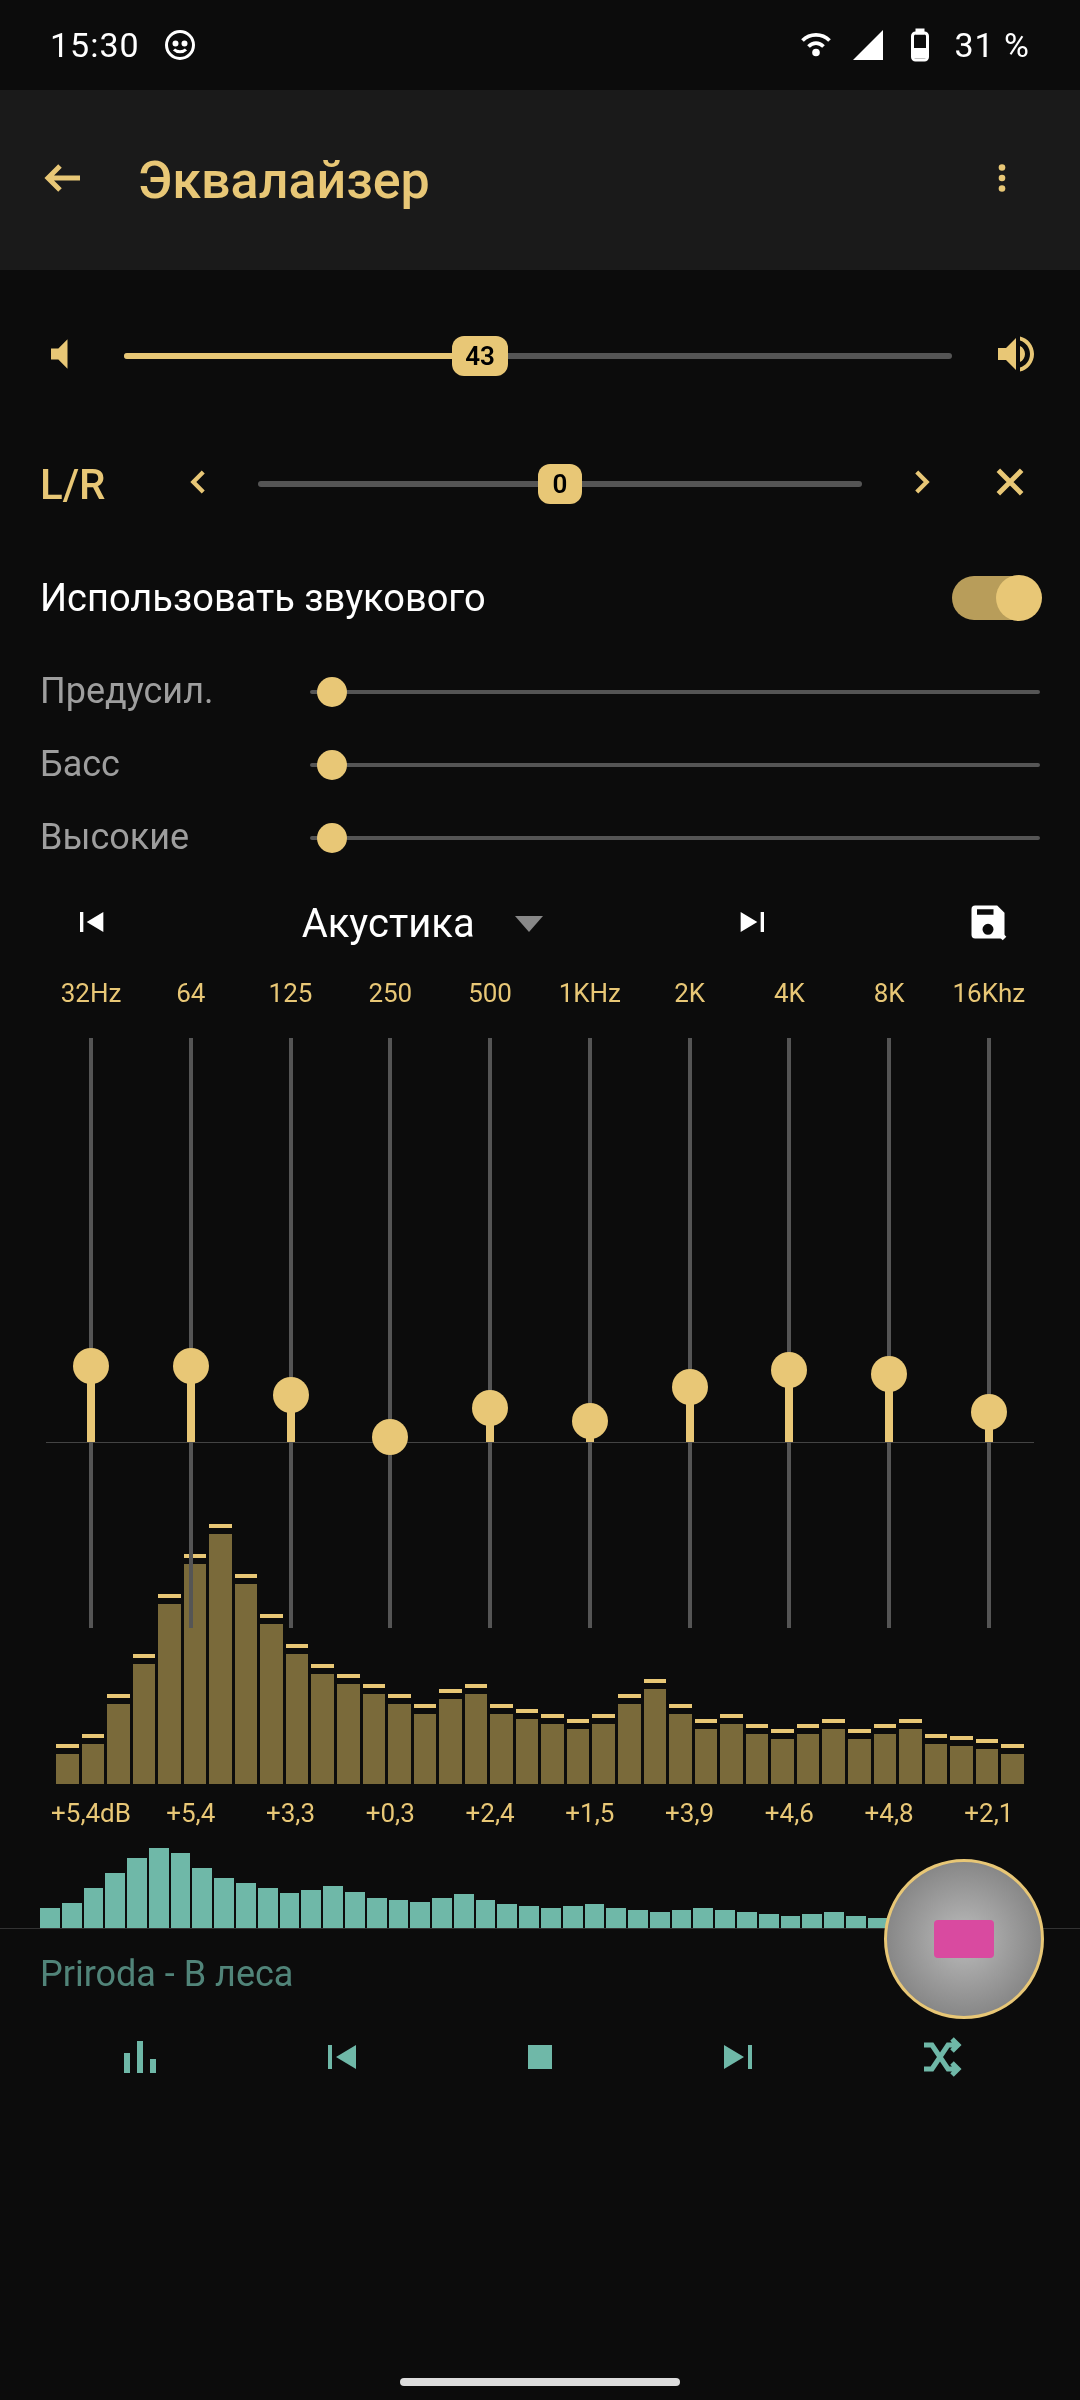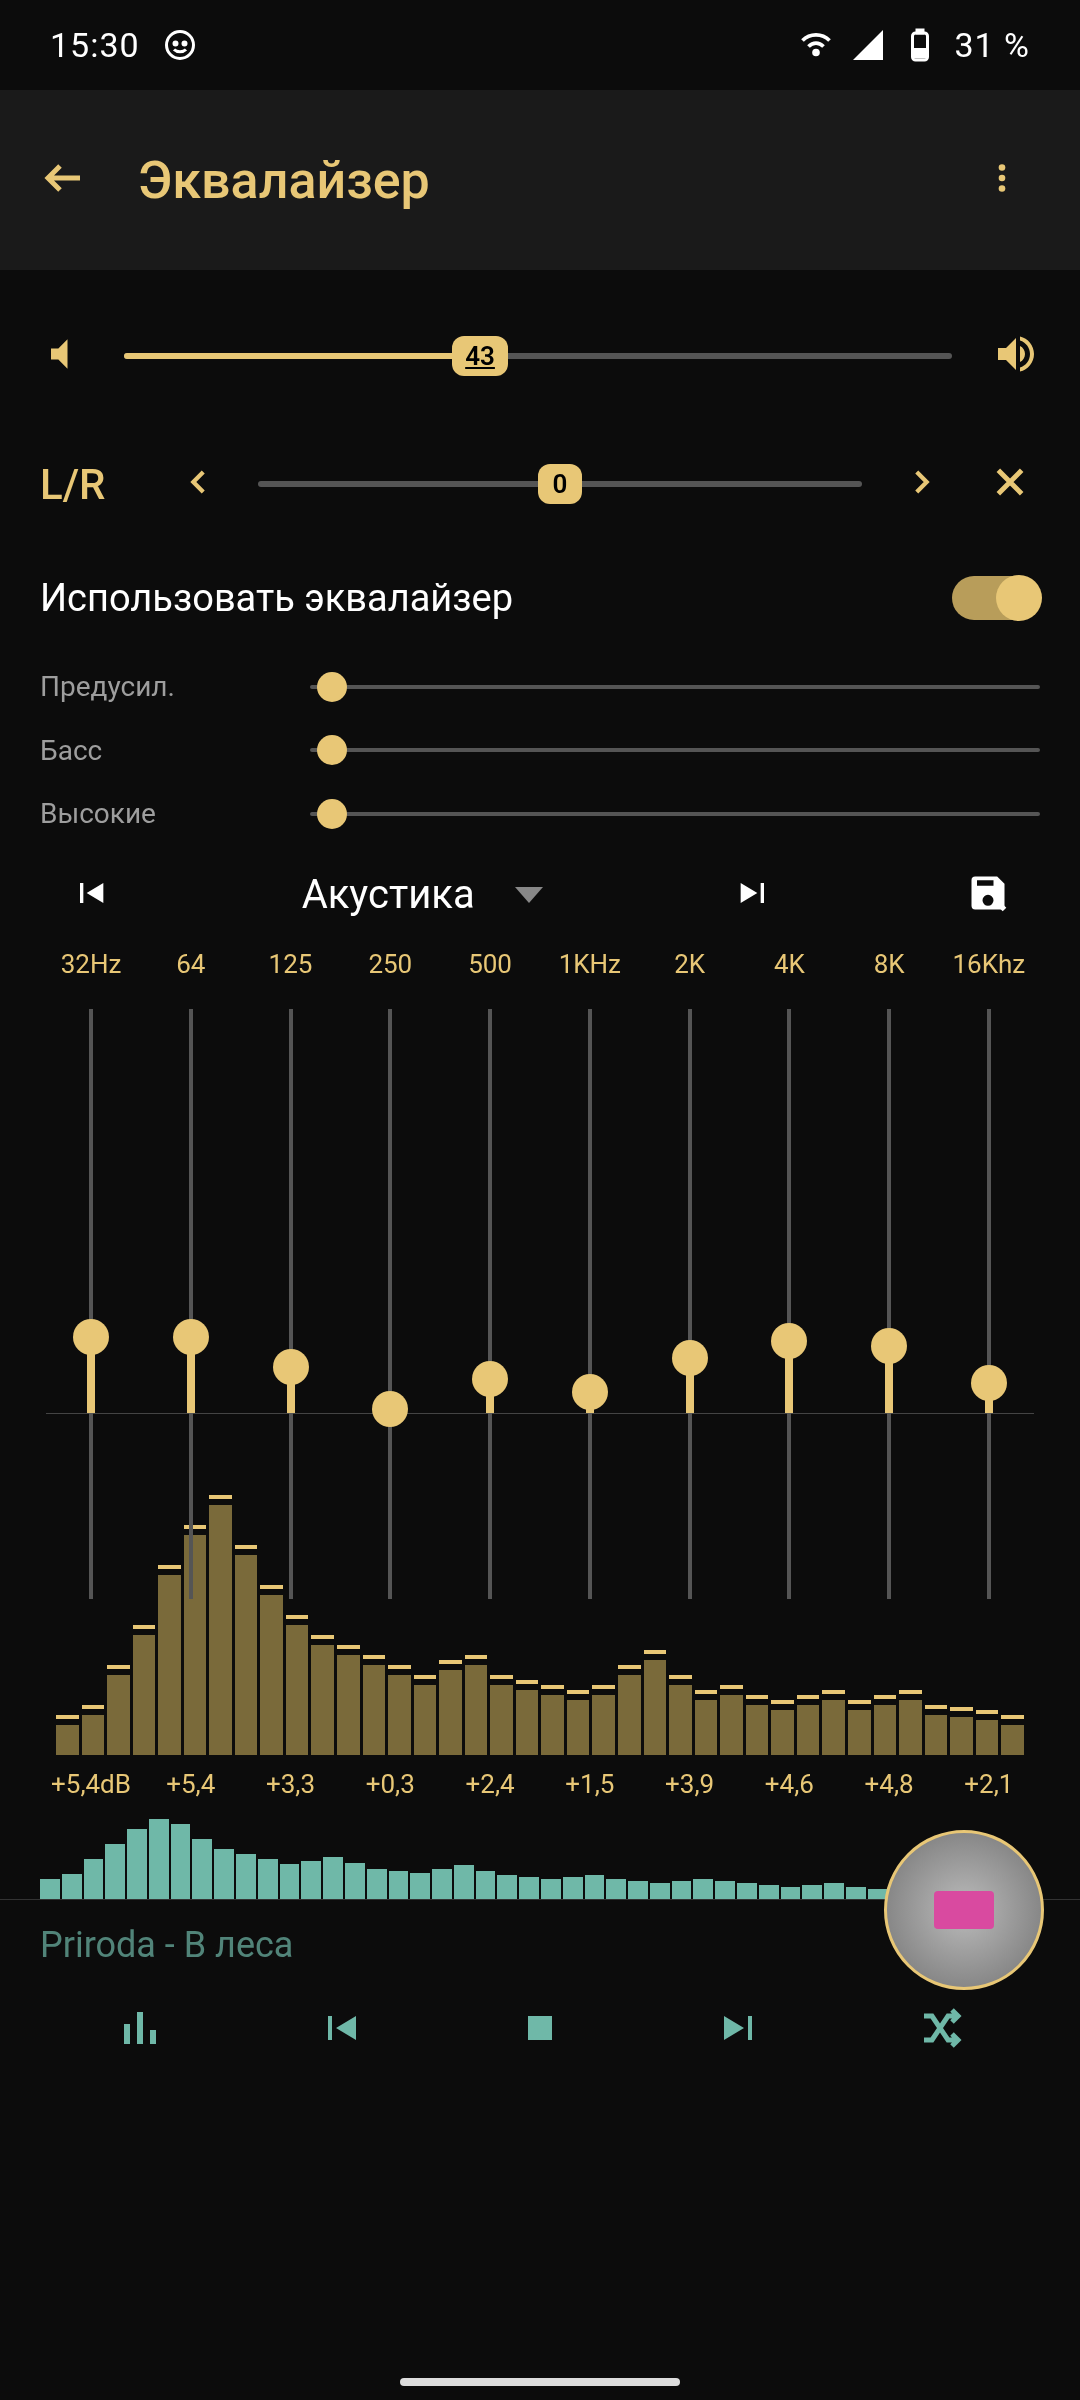--- a/index.html
+++ b/index.html
@@ -145,21 +145,21 @@
 
   
   .simple-row {
     display: flex;
     align-items: center;
     gap: 40px;
     margin-bottom: 30px;
   }
   .simple-label {
     color: var(--text-dim);
-    font-size: 28px;
+    font-size: 36px;
     width: 230px;
     line-height: 1.2;
   }
   .simple-track {
     flex: 1;
     height: 4px;
     background: var(--gray-track);
     position: relative;
     border-radius: 2px;
   }
@@ -370,21 +370,21 @@
 <div class="content">
 
   <div class="vol-row">
     <div class="vol-icon">
       <svg width="44" height="44" viewBox="0 0 24 24" fill="currentColor">
           <path d="M6 9v6h4l5 5V4l-5 5H6z"></path>
         </svg>
     </div>
     <div class="slider-track" id="vol-slider">
       <div class="slider-fill" id="vol-fill" style="width: 43%;"></div>
-      <div class="slider-thumb" id="vol-thumb" style="left: 43%; text-decoration: underline;">
+      <div class="slider-thumb" id="vol-thumb" style="left: 43%;">
           <span>43</span>
         </div>
     </div>
     <div class="vol-icon">
       <svg width="48" height="48" viewBox="0 0 24 24" fill="currentColor">
           <path d="M3 9v6h4l5 5V4L7 9H3zm13.5 3c0-1.8-1-3.3-2.5-4v8c1.5-.7 2.5-2.2 2.5-4zM14 3.2v2c2.9.9 5 3.6 5 6.8s-2.1 5.9-5 6.8v2c4-.9 7-4.5 7-8.8s-3-7.9-7-8.8z"></path>
         </svg>
     </div>
   </div>
 
@@ -406,21 +406,21 @@
         </svg>
     </div>
     <div class="close-btn">
       <svg width="40" height="40" viewBox="0 0 24 24" fill="none" stroke="currentColor" stroke-width="3">
           <path d="M5 5l14 14M19 5L5 19"></path>
         </svg>
     </div>
   </div>
 
   <div class="toggle-row">
-    <div class="toggle-label">Использовать эквалайзер</div>
+    <div class="toggle-label">Использовать звукового</div>
     <div class="switch on">
         <div class="switch-knob"></div>
       </div>
   </div>
 
   <div class="simple-row">
     <div class="simple-label">Предусил.</div>
     <div class="simple-track">
         <div class="simple-thumb"></div>
       </div>

